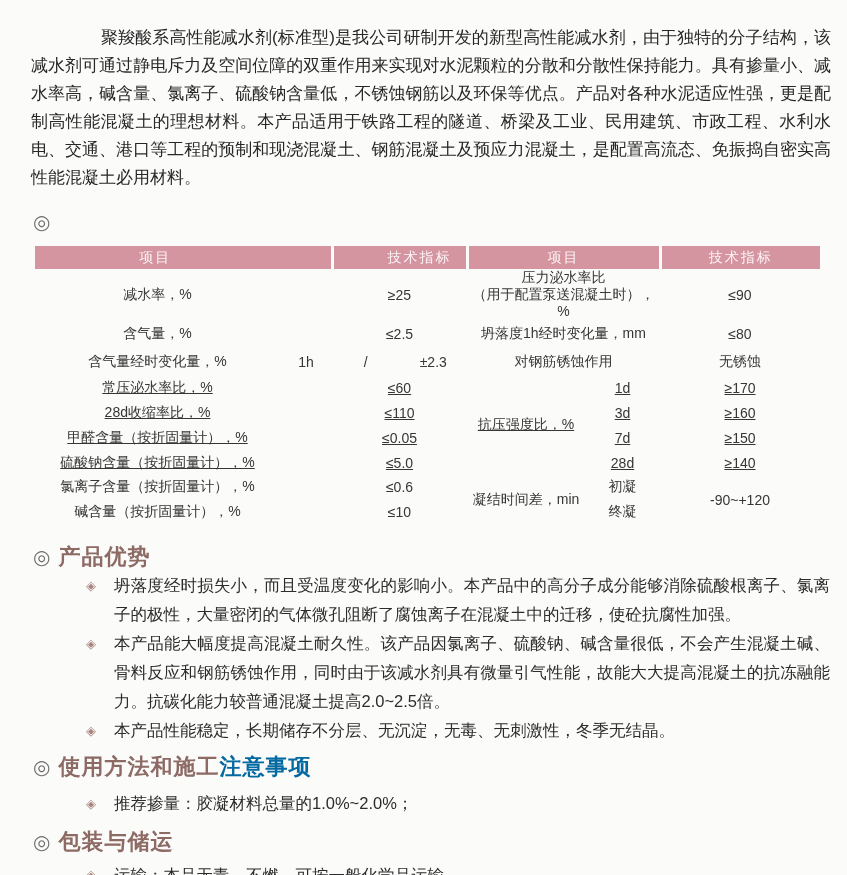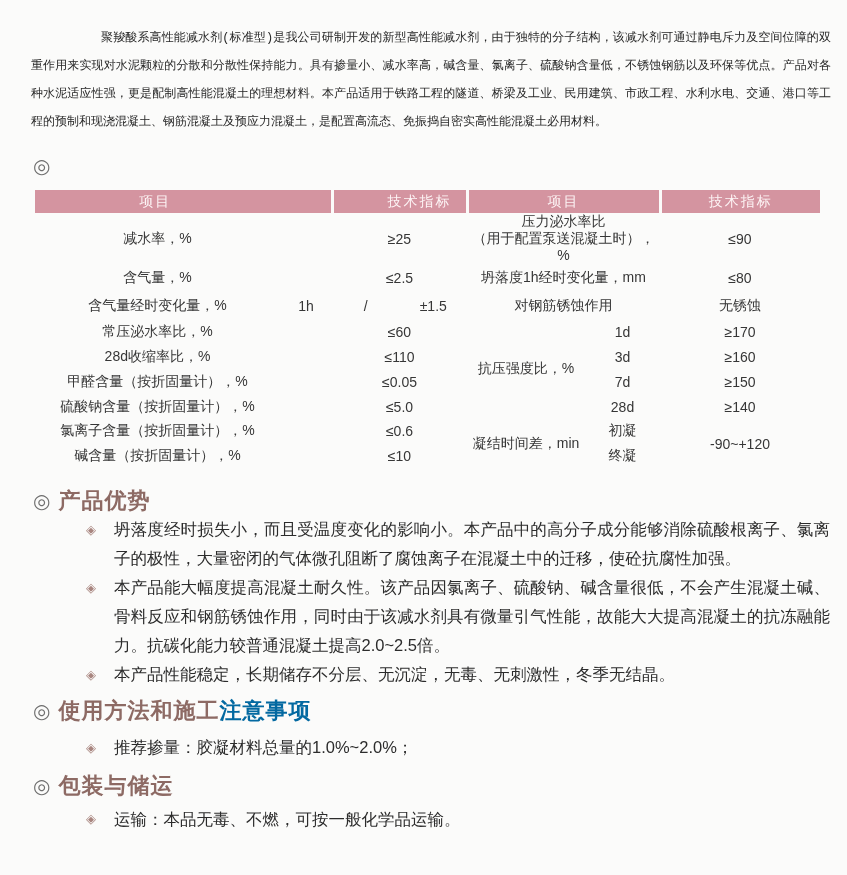--- a/index.html
+++ b/index.html
@@ -8,25 +8,24 @@
     background:#fbfbfa;
     font-family:"Liberation Sans","DejaVu Sans",sans-serif;
     color:#2b2b2b;
   }
   .page{position:relative;width:847px;height:875px;}
 
   
   .intro{
     margin:24px 16px 0 31px;
     width:800px;
-    font-size:12px;line-height:28px;
+    font-size:17px;line-height:28px;
     text-align:justify;text-justify:inter-character;
     text-indent:70px;
     color:#272727;
-    font-family:Liberation Mono, monospace;
   }
 
   
   .sec-head{
     display:flex;align-items:center;gap:7px;
     margin:16px 0 0 33px;
     font-size:22px;font-weight:bold;line-height:28px;
     color:#8d6a64;letter-spacing:1px;
   }
   .sec-head .marker{
@@ -45,21 +44,21 @@
     font-weight:normal;font-size:14px;height:23px;
     border-right:3px solid #fbfbfa;padding:0;letter-spacing:2px;margin-left:8px;
   }
   .perf-table th:last-child{border-right:none;}
   .perf-table th.h-item-left{padding-right:55px;}
   .perf-table th.h-spec-left{padding-left:40px;}
   .perf-table td{
     text-align:center;vertical-align:middle;padding:0;
   }
   tr.r1{height:42px;} tr.r2{height:28px;} tr.r3{height:27px;}
-  tr.r4,tr.r5,tr.r6,tr.r7{height:25px;}
+  tr.r4,tr.r5,tr.r6,tr.r7{height:25px;text-decoration:underline;}
   tr.r8{height:24px;} tr.r9{height:26px;}
   .two-line{line-height:17px;margin-top:42px;}
   .split-cell{display:flex;width:100%;}
   .split-cell span{flex:1;text-align:center;}
 
   
   .bullets{margin:0 0 0 86px;width:744px;}
   .bullet{
     display:flex;align-items:flex-start;
     font-size:16.5px;line-height:29px;color:#2c2c2c;
@@ -124,21 +123,21 @@
       <td>≤2.5</td>
       <td colspan="2">坍落度1h经时变化量，mm</td>
       <td>≤80</td>
     </tr>
     <tr class="r3">
       <td>含气量经时变化量，%</td>
       <td>1h</td>
       <td>
         <div class="split-cell">
           <span>/</span>
-          <span>±1.5</span>
+          <span>±2.3</span>
         </div>
       </td>
       <td colspan="2">对钢筋锈蚀作用</td>
       <td>无锈蚀</td>
     </tr>
     <tr class="r4">
       <td>常压泌水率比，%</td>
           <td></td>
       <td>≤60</td>
       <td rowspan="4">抗压强度比，%</td>

